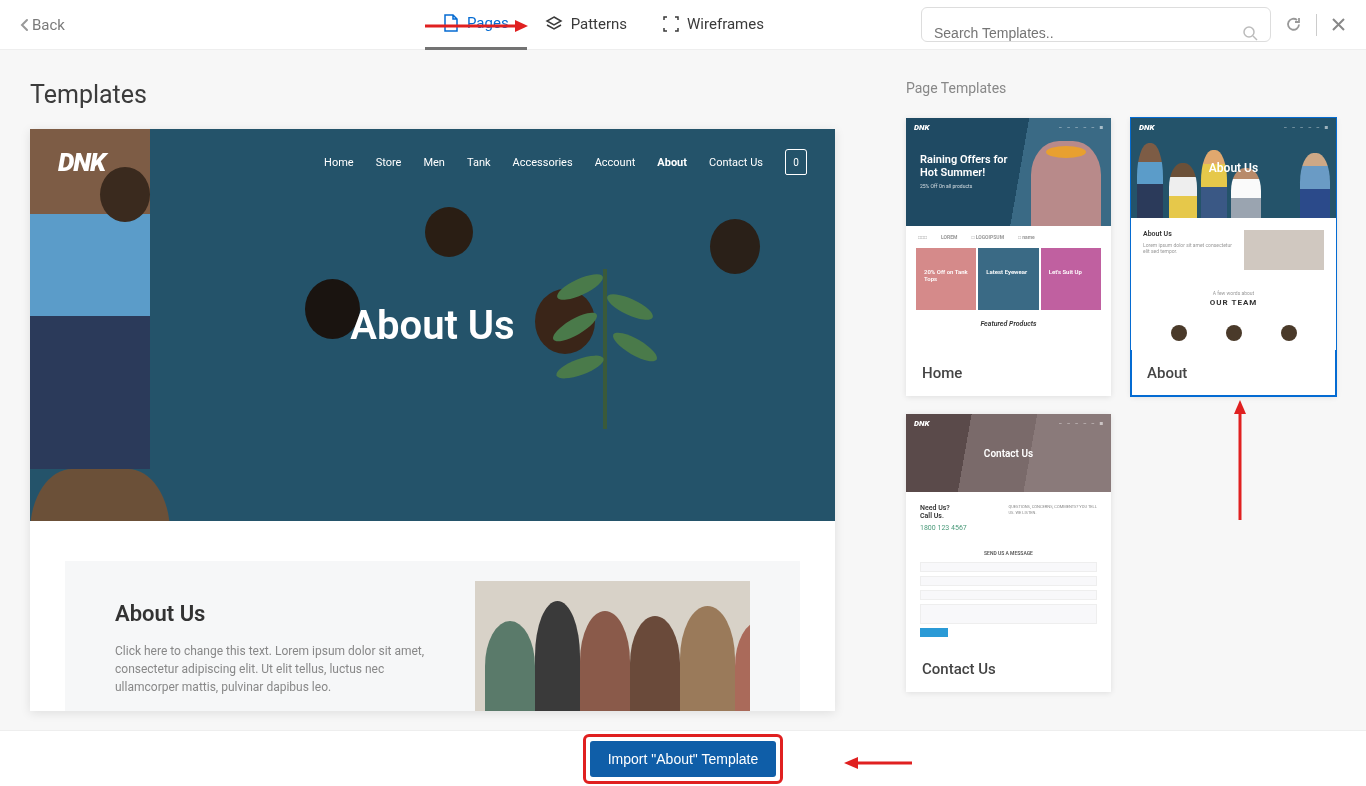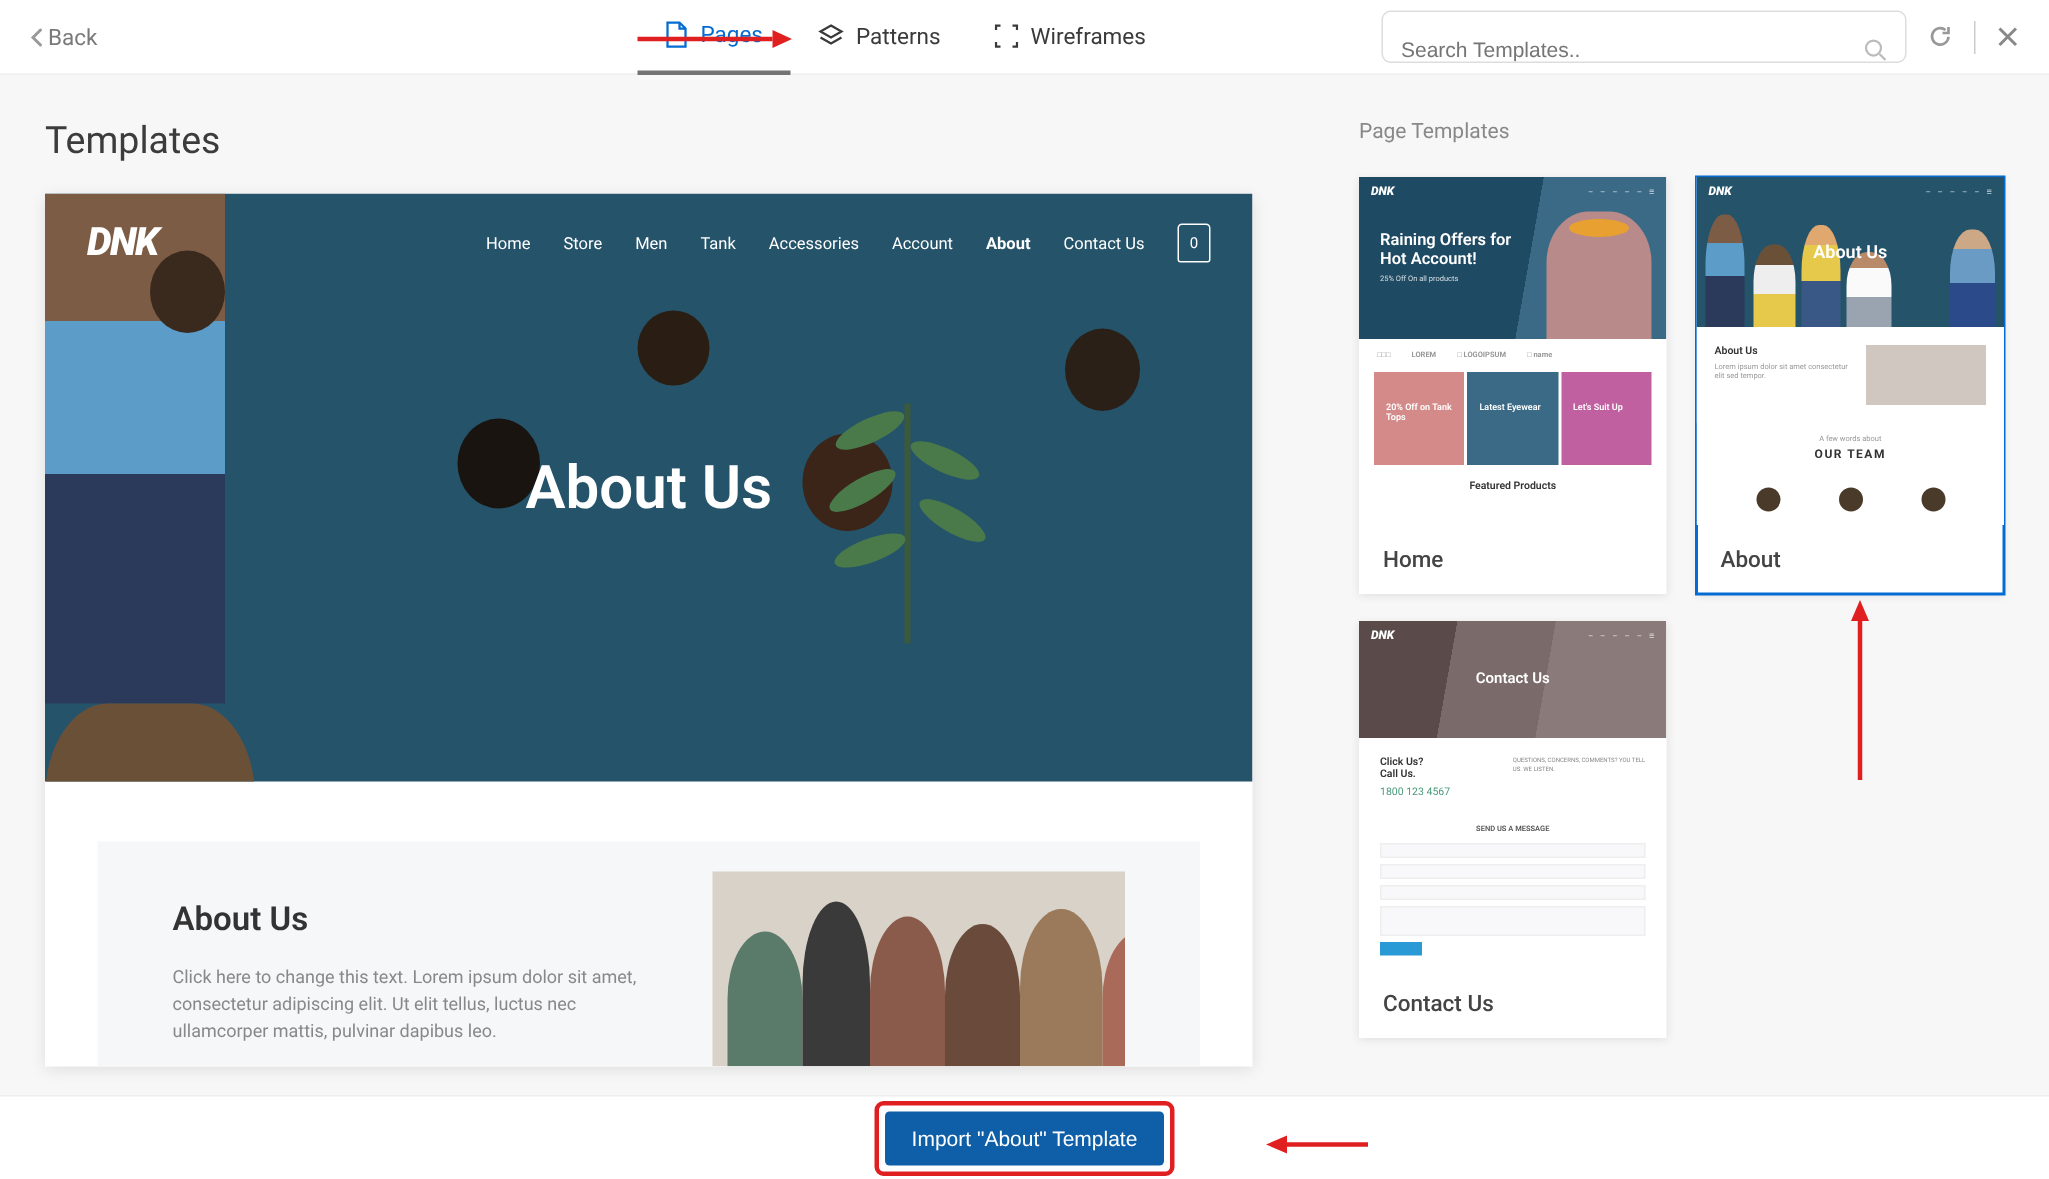--- a/index.html
+++ b/index.html
@@ -66,21 +66,21 @@
   .arrow-anno { position:absolute; pointer-events:none; }
   
   .thome-hero { height:108px; background:linear-gradient(100deg,#1f4a63 55%, #3a6a85 55%); position:relative;}
   .thome-txt { position:absolute; left:14px; top:35px; color:#fff; font-size:11px; font-weight:600; line-height:1.2;}
   .thome-sub { font-size:5px; font-weight:400; opacity:.8; margin-top:4px;}
   .thome-person { position:absolute; right:10px; bottom:0; width:70px; height:85px; background:#b88a8a; border-radius:40% 40% 0 0;}
   .thome-glasses { position:absolute; right:25px; top:28px; width:40px; height:12px; background:#e8a030; border-radius:50%;}
   .brand-row { height:22px; display:flex; padding:6px 12px; gap:14px; font-size:5px; color:#999; font-weight:700; align-items:center;}
   .card-row { display:flex; gap:2px; padding:0 10px;}
   .mini-card { flex:1; height:62px; position:relative; color:#fff; font-size:6px; font-weight:600; padding:20px 8px;}
-  .fp { text-align:center; font-size:7px; padding:10px 0; font-weight:600;}
+  .fp { text-align:center; font-size:7px; padding:10px 0; font-weight:600;font-style:italic;}
   
   .tabout-hero { height:100px; background:#24536a; position:relative;}
   .tabout-title { position:absolute; top:50%; left:50%; transform:translate(-50%,-50%); font-size:12px; font-weight:600; color:#fff;}
   .mp { position:absolute; bottom:0; border-radius:45% 45% 0 0;}
   .tabout-mid { display:flex; padding:12px; gap:8px; background:#fff;}
   .tabout-mtxt { flex:1; font-size:5px; color:#999;}
   .tabout-mh { font-size:7px; font-weight:600; color:#333; margin-bottom:4px;}
   .tabout-mimg { width:80px; height:40px; background:#d0c8c0;}
   .tabout-team { text-align:center; padding:8px; font-size:5px; color:#999;}
   .tabout-th { font-size:8px; font-weight:700; color:#333; margin-top:2px; letter-spacing:1px;}
@@ -224,21 +224,21 @@
                 <div class="mini-logo">DNK</div>
                 <div class="mini-menu">
                   <span>—</span>
                   <span>—</span>
                   <span>—</span>
                   <span>—</span>
                   <span>—</span>
                   <span>☰</span>
                 </div>
               </div>
-            <div class="thome-txt"><span>Raining Offers for</span><br><span>Hot Account!</span><div class="thome-sub">25% Off On all products</div></div>
+            <div class="thome-txt"><span>Raining Offers for</span><br><span>Hot Summer!</span><div class="thome-sub">25% Off On all products</div></div>
             <div class="thome-person"></div>
               <div class="thome-glasses"></div>
           </div>
           <div class="brand-row">
               <span>□□□</span>
               <span>LOREM</span>
               <span>□ LOGOIPSUM</span>
               <span>□ name</span>
             </div>
           <div class="card-row">
@@ -297,21 +297,21 @@
                   <span>—</span>
                   <span>—</span>
                   <span>—</span>
                   <span>☰</span>
                 </div>
               </div>
             <div class="tcon-title">Contact Us</div>
           </div>
           <div class="tcon-info">
             <div class="tcon-l">
-              <div class="tcon-lh"><span>Click Us?</span><br><span>Call Us.</span></div>
+              <div class="tcon-lh"><span>Need Us?</span><br><span>Call Us.</span></div>
               <div class="tcon-phone">1800 123 4567</div>
             </div>
             <div class="tcon-r">QUESTIONS, CONCERNS, COMMENTS? YOU TELL US. WE LISTEN.</div>
           </div>
           <div class="tcon-form">
             <div class="tcon-fh">SEND US A MESSAGE</div>
             <div class="tcon-field"></div>
               <div class="tcon-field"></div>
               <div class="tcon-field"></div>
               <div class="tcon-field" style="height:20px;"></div>

